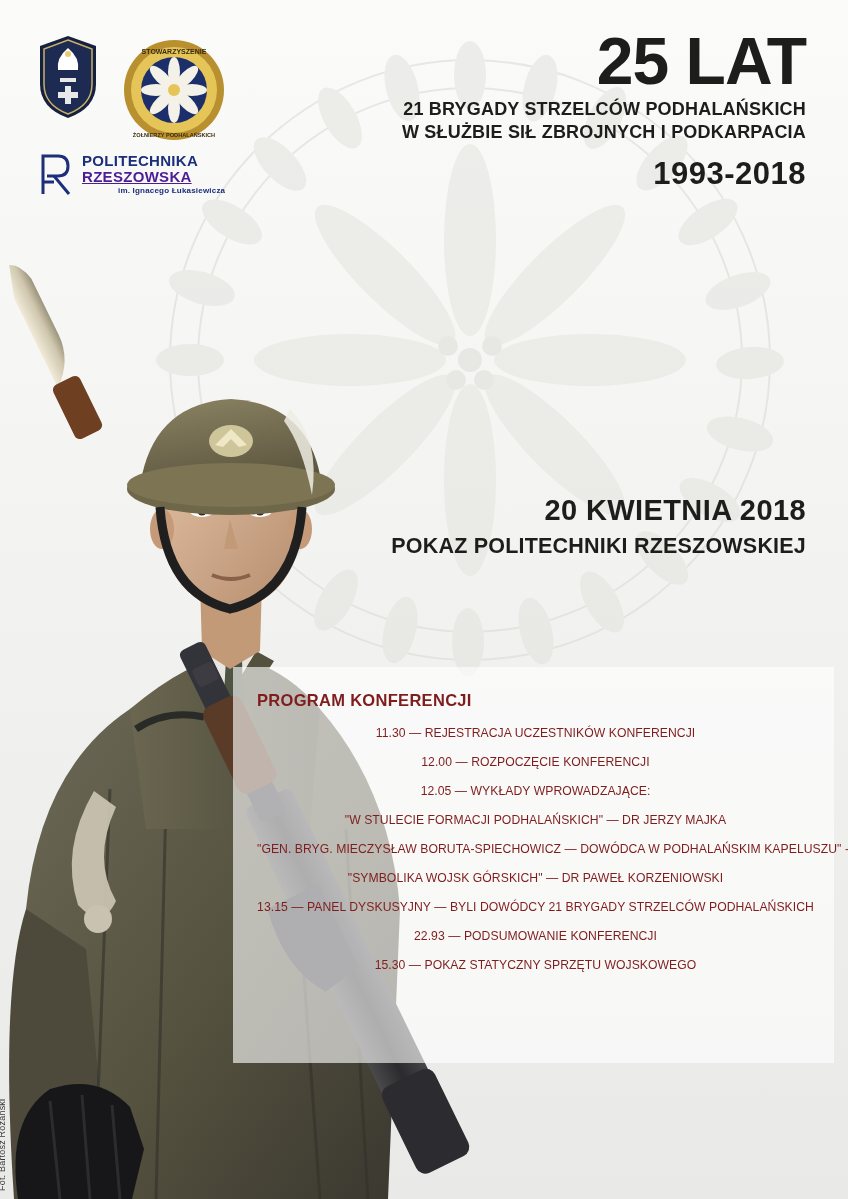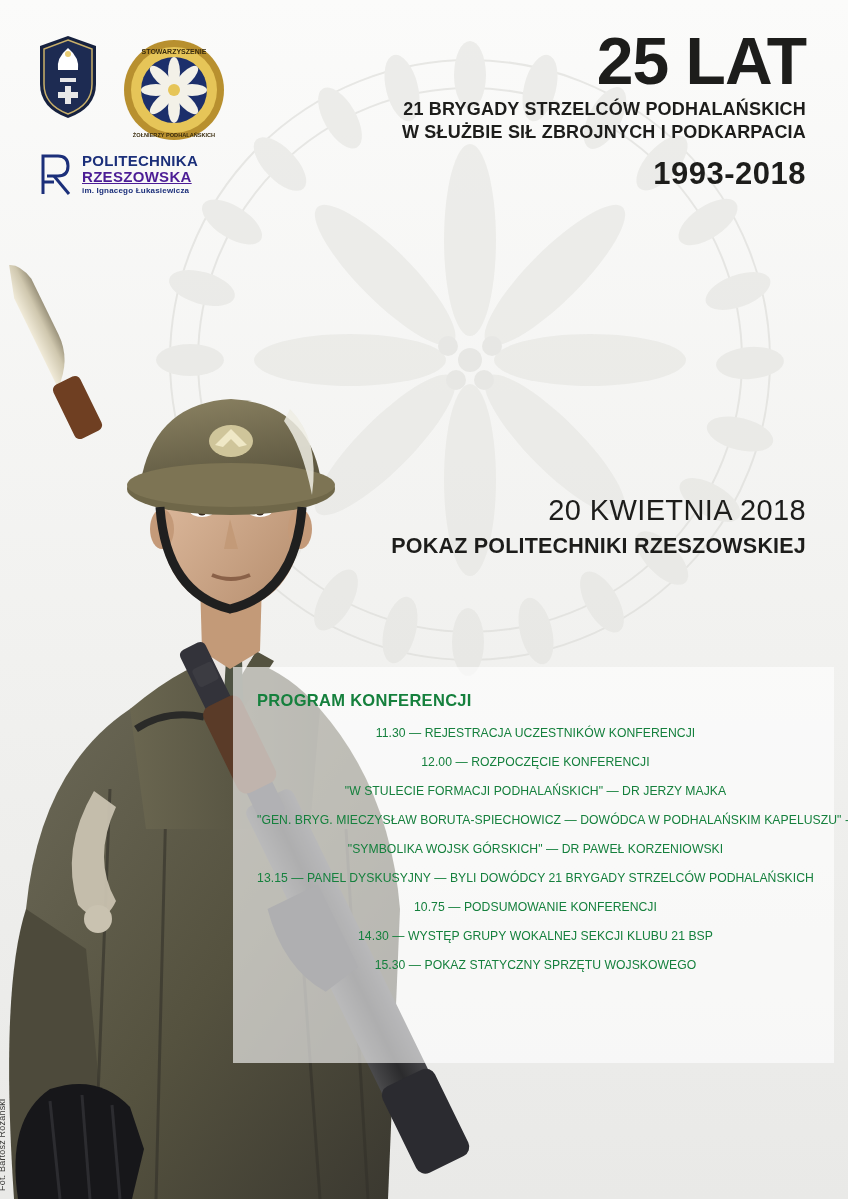--- a/index.html
+++ b/index.html
@@ -84,20 +84,21 @@
     color: #4c1d95;
     letter-spacing: .3px;
     text-decoration: underline;
   }
   .prz-line3 {
     font-size: 8px;
     font-weight: bold;
     color: #1b2f7a;
     letter-spacing: .2px;
     margin-top: 2px;
+    margin-left: 36px;
   }
 
   
   .headline {
     position: absolute;
     right: 42px;
     top: 28px;
     text-align: right;
     color: #1d1d1b;
   }
@@ -125,42 +126,42 @@
   
   .venue {
     position: absolute;
     right: 42px;
     top: 494px;
     text-align: right;
     color: #1d1d1b;
   }
   .v-date {
     font-size: 29px;
-    font-weight: normal;
+    font-weight: bold;
     letter-spacing: .4px;
   }
   .v-line {
     font-size: 21.5px;
     font-weight: bold;
     letter-spacing: .2px;
     margin-top: 7px;
     white-space: nowrap;
   }
 
   
   .program {
     position: absolute;
     left: 233px;
     top: 667px;
     width: 601px;
     min-height: 396px;
     background: rgba(255,255,255,0.62);
     padding: 24px 20px 22px 24px;
     box-sizing: border-box;
-    color: #15803d;
+    color: #7f1d1d;
   }
   .program-title {
     font-size: 16.5px;
     font-weight: bold;
     letter-spacing: .3px;
     margin-bottom: 16px;
   }
   .program-list {
     list-style: none;
     margin: 0;
@@ -431,25 +432,25 @@
   <div class="venue">
     <div class="v-date">20 KWIETNIA 2018</div>
     <div class="v-line">POKAZ POLITECHNIKI RZESZOWSKIEJ</div>
   </div>
 
   <div class="program">
     <div class="program-title">PROGRAM KONFERENCJI</div>
     <ul class="program-list">
       <li>11.30 — REJESTRACJA UCZESTNIKÓW KONFERENCJI</li>
       <li>12.00 — ROZPOCZĘCIE KONFERENCJI</li>
+      <li>12.05 — WYKŁADY WPROWADZAJĄCE:</li>
       <li>"W STULECIE FORMACJI PODHALAŃSKICH" — DR JERZY MAJKA</li>
       <li>"GEN. BRYG. MIECZYSŁAW BORUTA-SPIECHOWICZ — DOWÓDCA W PODHALAŃSKIM KAPELUSZU" - PROF. GRZEGORZ OSTASZ</li>
       <li>"SYMBOLIKA WOJSK GÓRSKICH" — DR PAWEŁ KORZENIOWSKI</li>
       <li>13.15 — PANEL DYSKUSYJNY — BYLI DOWÓDCY 21 BRYGADY STRZELCÓW PODHALAŃSKICH</li>
-      <li>10.75 — PODSUMOWANIE KONFERENCJI</li>
-      <li>14.30 — WYSTĘP GRUPY WOKALNEJ SEKCJI KLUBU 21 BSP</li>
+      <li>22.93 — PODSUMOWANIE KONFERENCJI</li>
       <li>15.30 — POKAZ STATYCZNY SPRZĘTU WOJSKOWEGO</li>
     </ul>
   </div>
 
   <div class="credit">Fot. Bartosz Różański</div>
 
 </div>
 
 </body></html>

